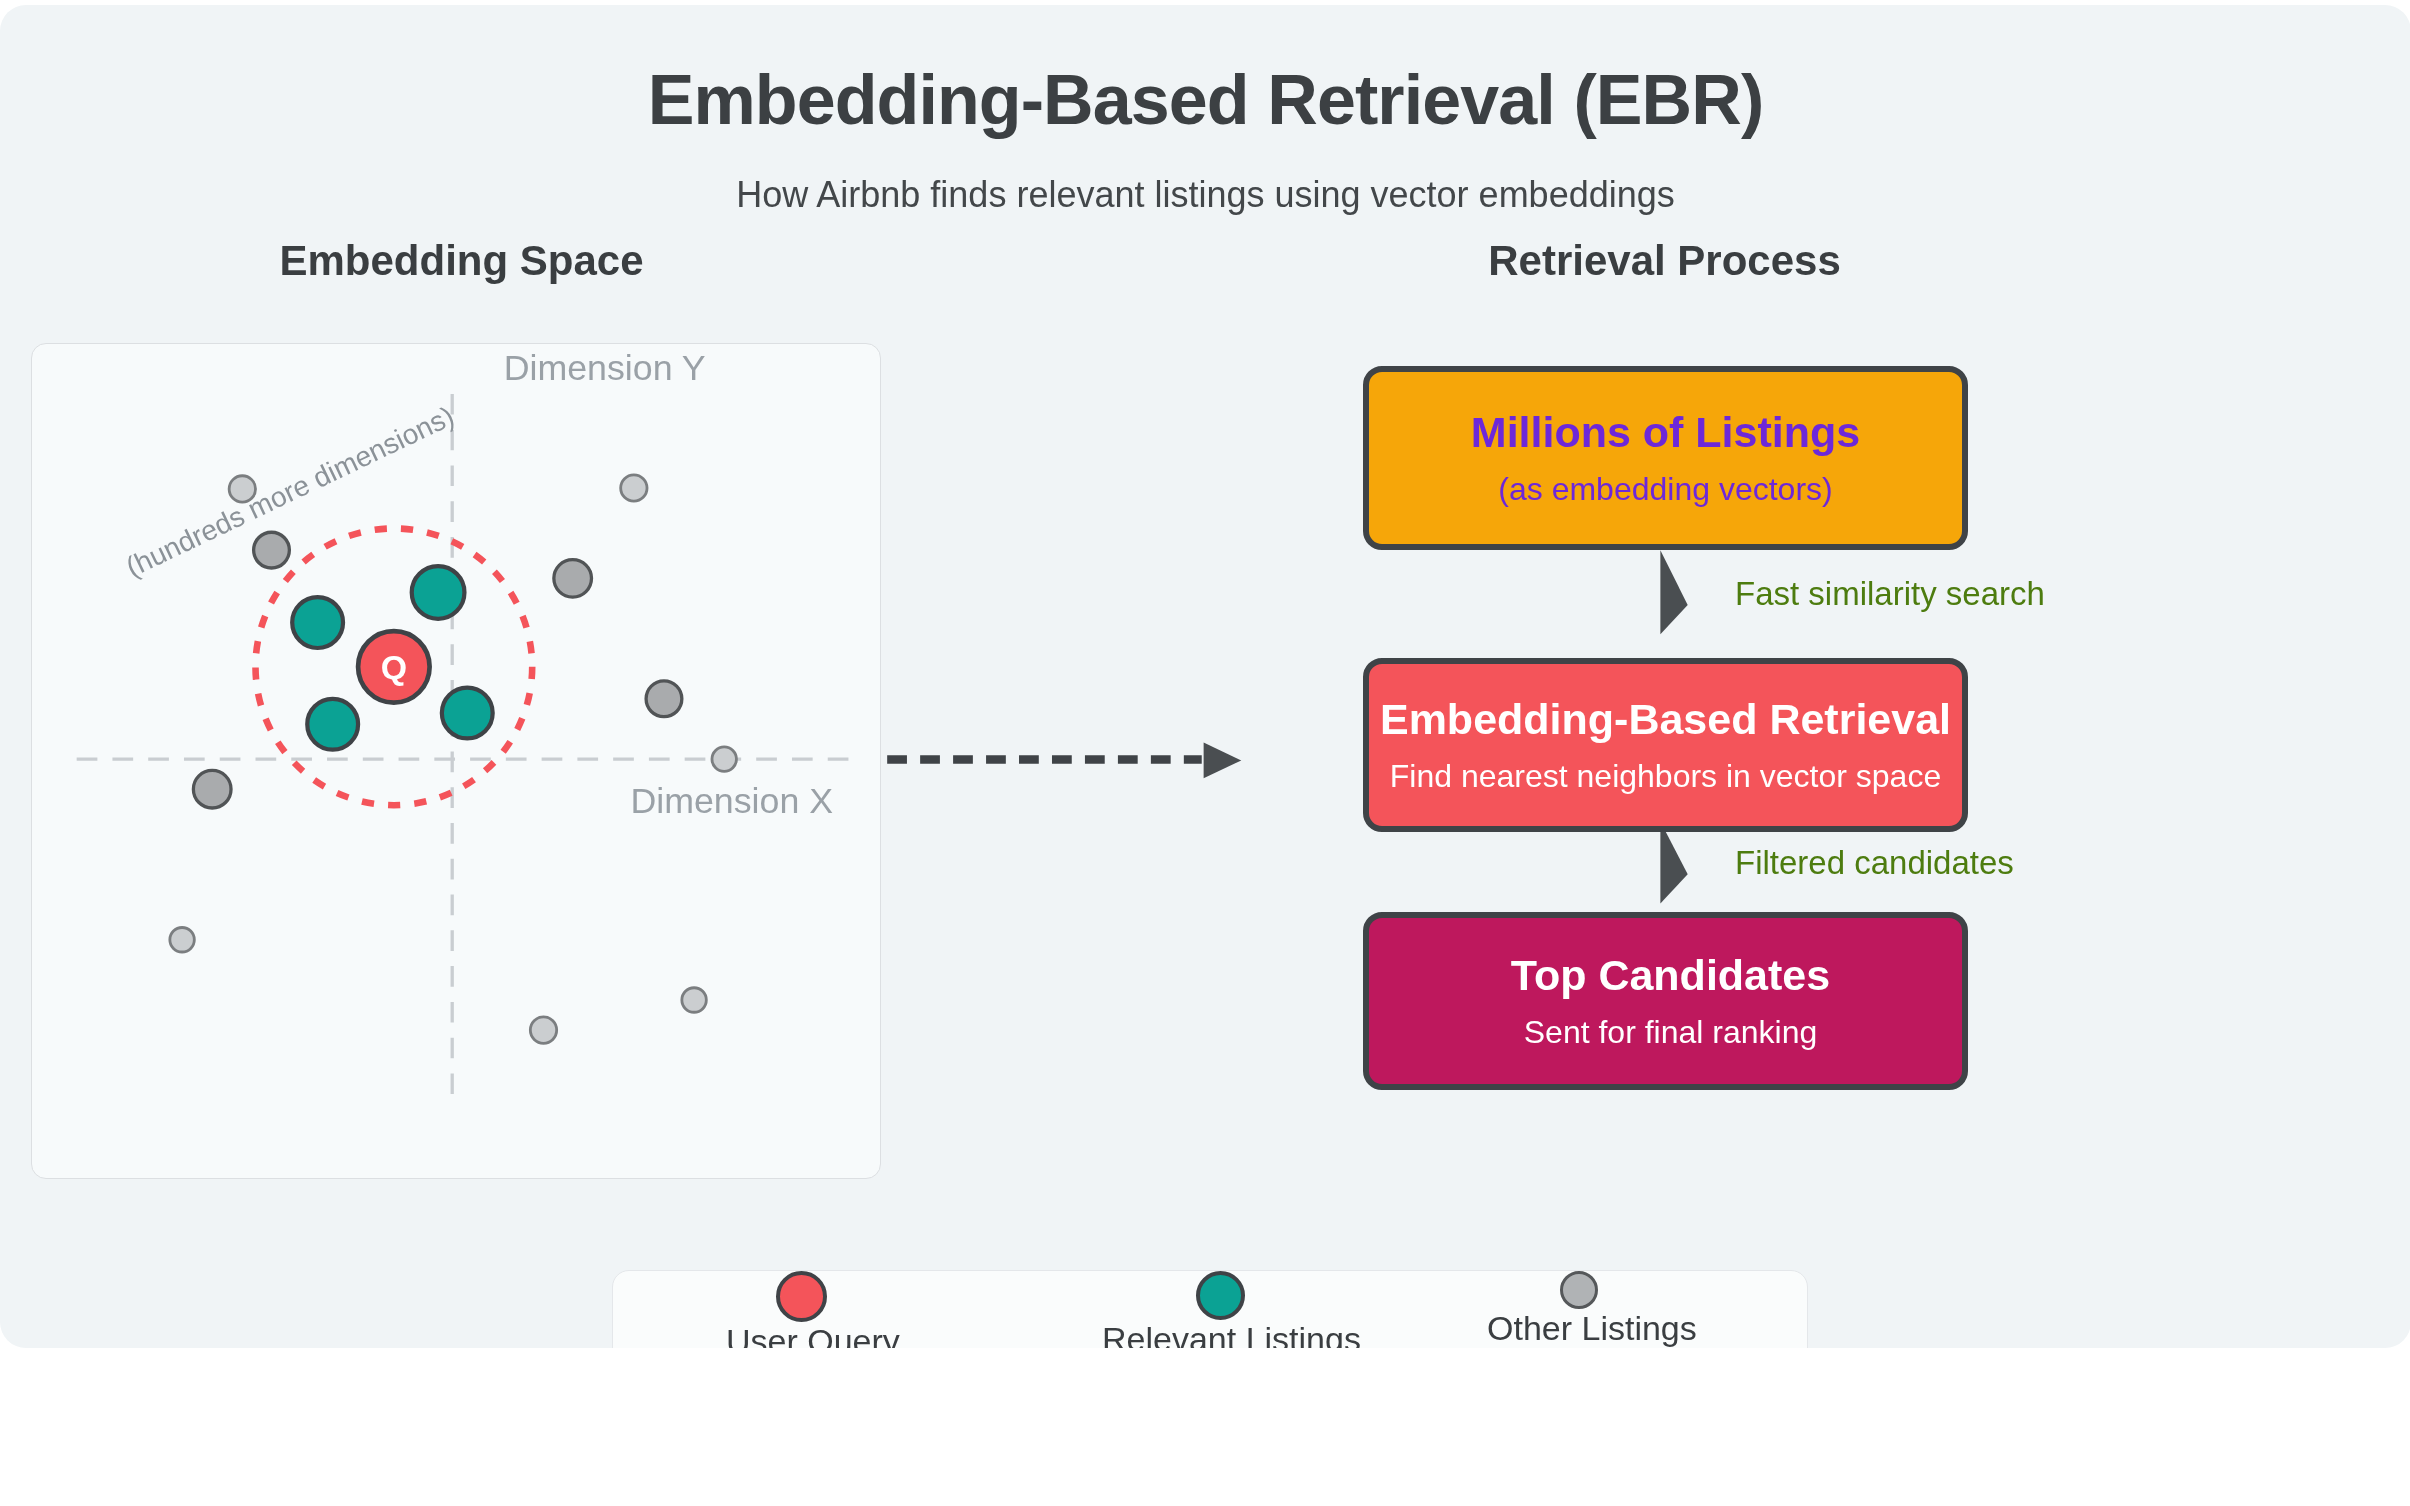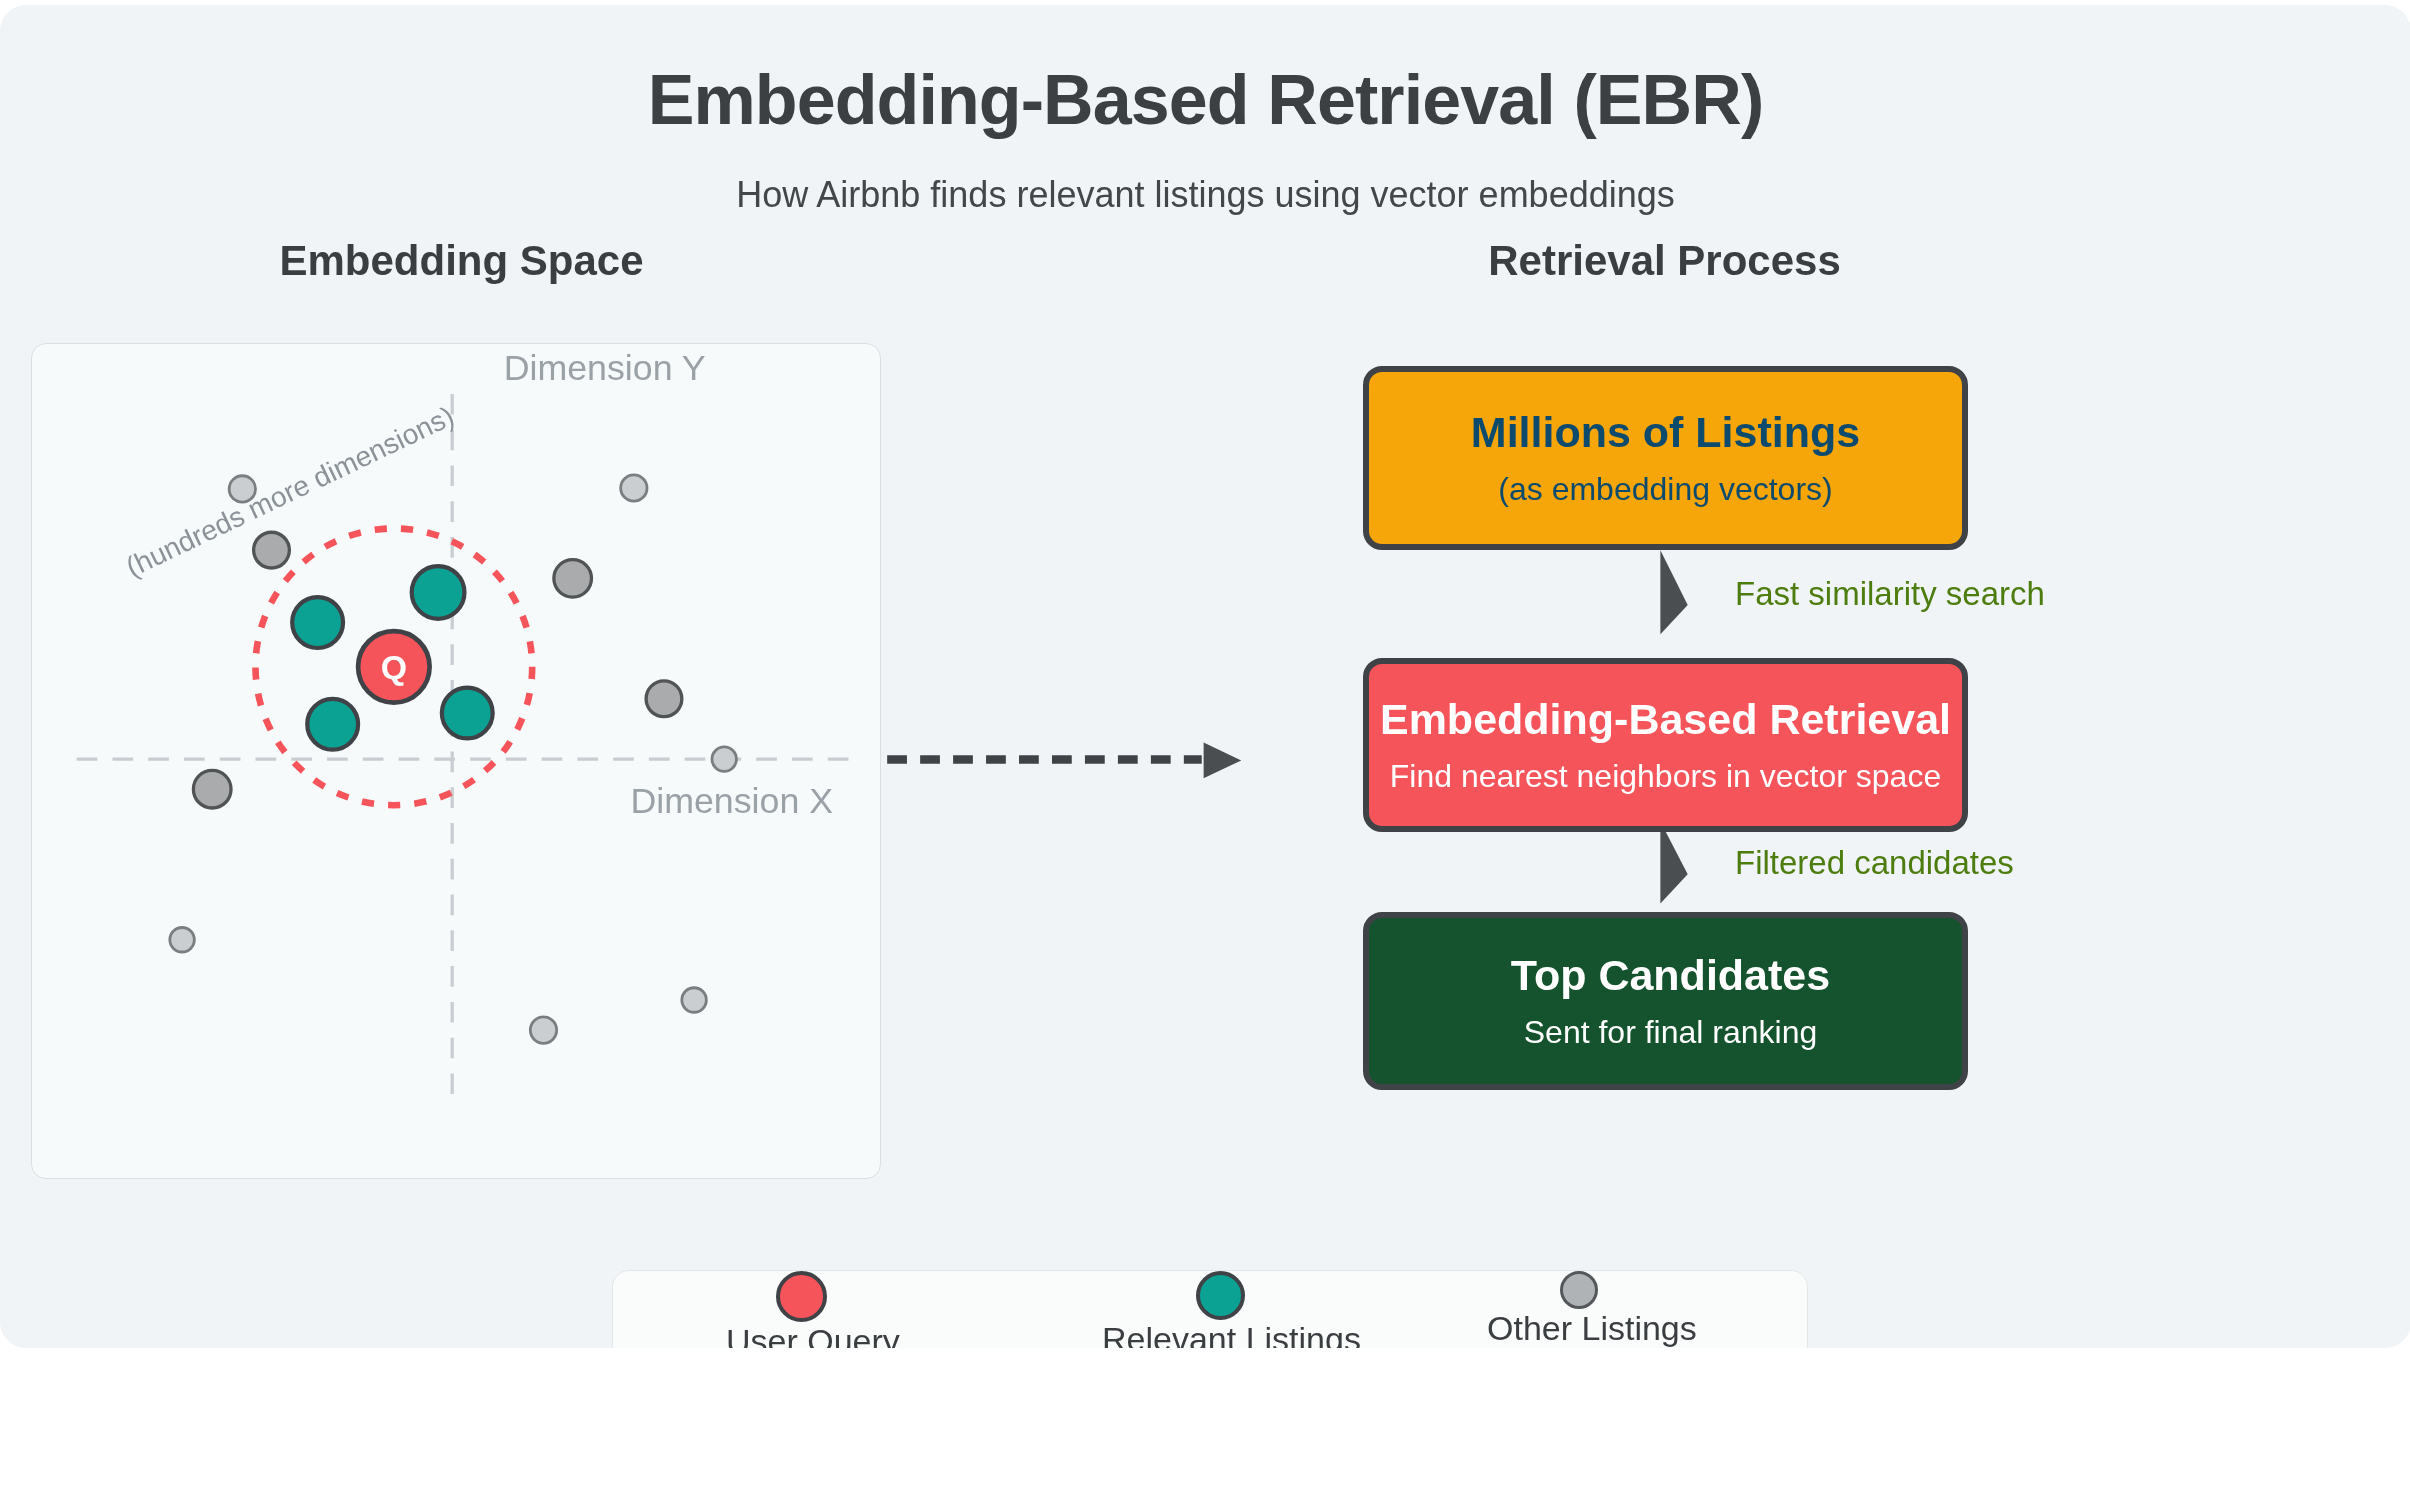--- a/index.html
+++ b/index.html
@@ -104,31 +104,31 @@
     </svg>
   </div>
 
   <svg class="connector-layer" viewBox="0 0 2560 1600">
     <line class="dashed-arrow" x1="942" y1="801" x2="1276" y2="801"></line>
     <polygon class="arrowhead" points="1278,783 1278,821 1318,802"></polygon>
     <polygon class="flow-triangle" points="1763,579 1763,668 1792,637"></polygon>
     <polygon class="flow-triangle" points="1763,867 1763,954 1792,923"></polygon>
   </svg>
 
-  <div class="step step-0" style="background: rgb(246, 166, 9); color: #0c4a6e;">
+  <div class="step step-0" style="background: rgb(246, 166, 9); color: #6d28d9;">
     <div class="step-title">Millions of Listings</div>
     <div class="step-subtitle">(as embedding vectors)</div>
   </div>
   <div class="arrow-label first">Fast similarity search</div>
   <div class="step step-1" style="background: rgb(244, 84, 90); color: rgb(255, 255, 255); margin-top: 16px;">
     <div class="step-title">Embedding-Based Retrieval</div>
     <div class="step-subtitle">Find nearest neighbors in vector space</div>
   </div>
   <div class="arrow-label second">Filtered candidates</div>
-  <div class="step step-2" style="background: #14532d; color: rgb(255, 255, 255); padding-left: 10px;">
+  <div class="step step-2" style="background: #be185d; color: rgb(255, 255, 255); padding-left: 10px;">
     <div class="step-title">Top Candidates</div>
     <div class="step-subtitle">Sent for final ranking</div>
   </div>
 
   <div class="legend">
     <div class="legend-item legend-item-0">
       <span class="legend-dot" style="background: rgb(244, 84, 90);"></span>
       <span class="legend-label">User Query</span>
     </div>
     <div class="legend-item legend-item-1">

